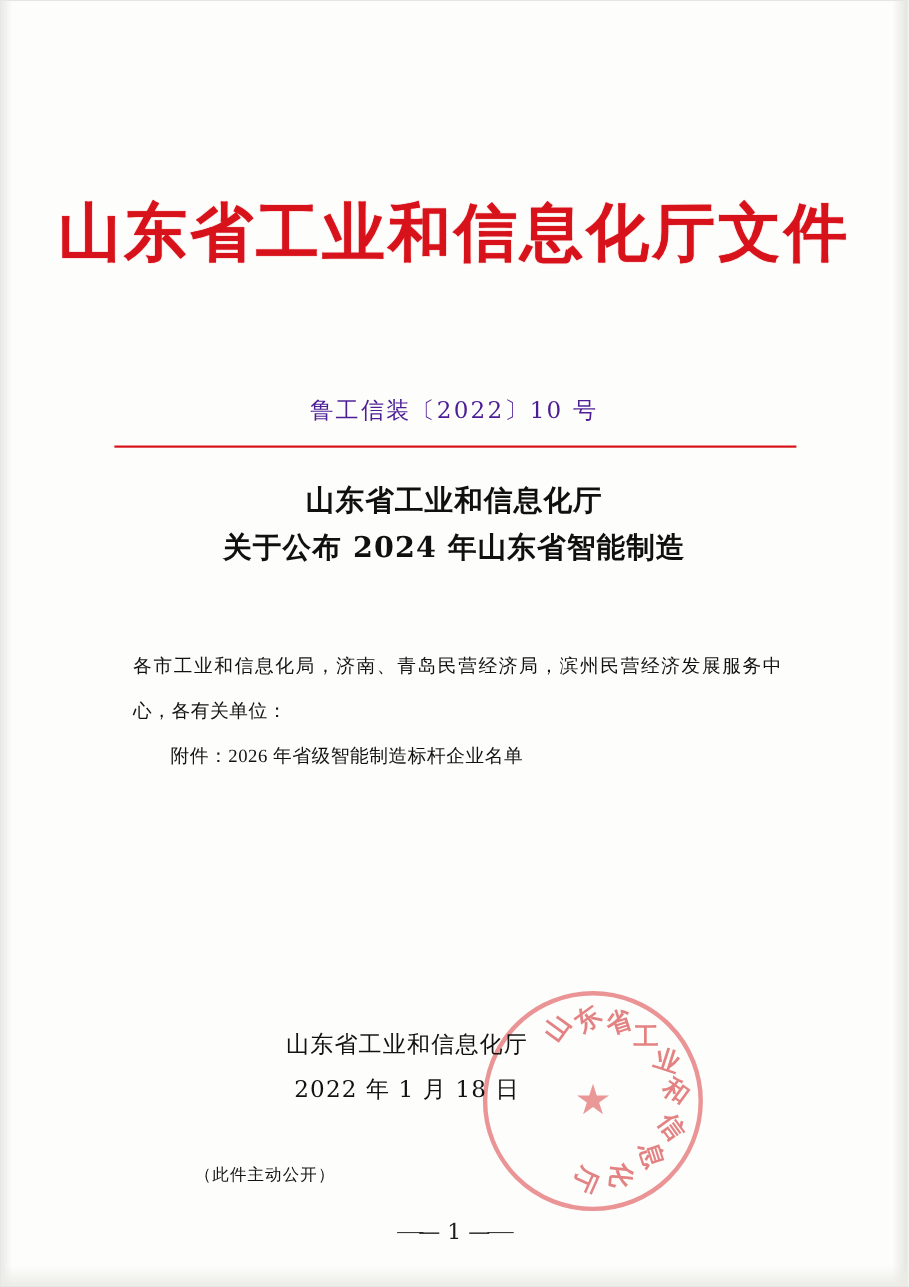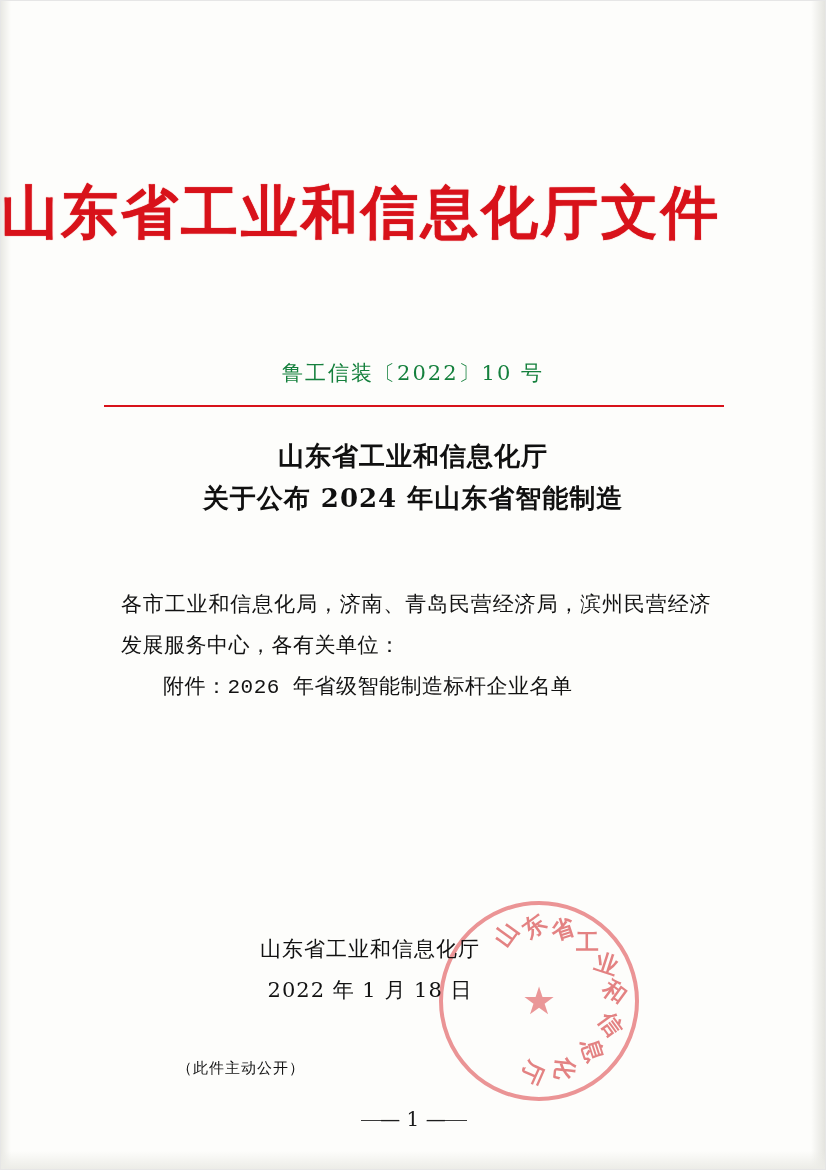--- a/index.html
+++ b/index.html
@@ -41,39 +41,40 @@
     left: 0; bottom: 0; height: 18px; width: 100%;
     background: linear-gradient(to top, #ececE7, rgba(255,255,255,0));
     pointer-events: none;
   }
 
   .masthead {
     position: absolute;
     top: 178px;
     left: 0;
     width: 100%;
+    text-align: center;
     color: #d8121a;
     font-family: "DejaVu Serif", "Liberation Serif", serif;
     font-weight: bold;
     font-size: 57px;
     letter-spacing: 3px;
     line-height: 1.15;
     text-shadow: 0 0 1px #d8121a;
     white-space: nowrap;
   }
 
   .docnumber {
     position: absolute;
     top: 358px;
     left: 0;
     width: 100%;
     text-align: center;
     font-size: 21px;
     letter-spacing: 2px;
-    color: #15803d;
+    color: #4c1d95;
     font-family: "DejaVu Serif", "Liberation Serif", serif;
   }
 
   .redrule {
     position: absolute;
     top: 404px;
     left: 103px;
     width: 620px;
     height: 2px;
     background: #d8121a;
@@ -91,26 +92,26 @@
     letter-spacing: 1px;
     font-family: "DejaVu Serif", "Liberation Serif", serif;
     color: #101010;
   }
 
   .body-text {
     position: absolute;
     top: 584px;
     left: 120px;
     width: 590px;
-    font-size: 21px;
+    font-size: 17px;
     line-height: 41px;
     letter-spacing: 0.5px;
     text-align: justify;
     text-justify: inter-ideograph;
-    font-family: Liberation Mono, monospace;
+    font-family: Liberation Serif, serif;
     color: #121212;
   }
   .body-text p {
     margin: 0;
   }
   .indent2 { text-indent: 2em; }
 
   .attachment {
     margin-top: 2px;
   }

